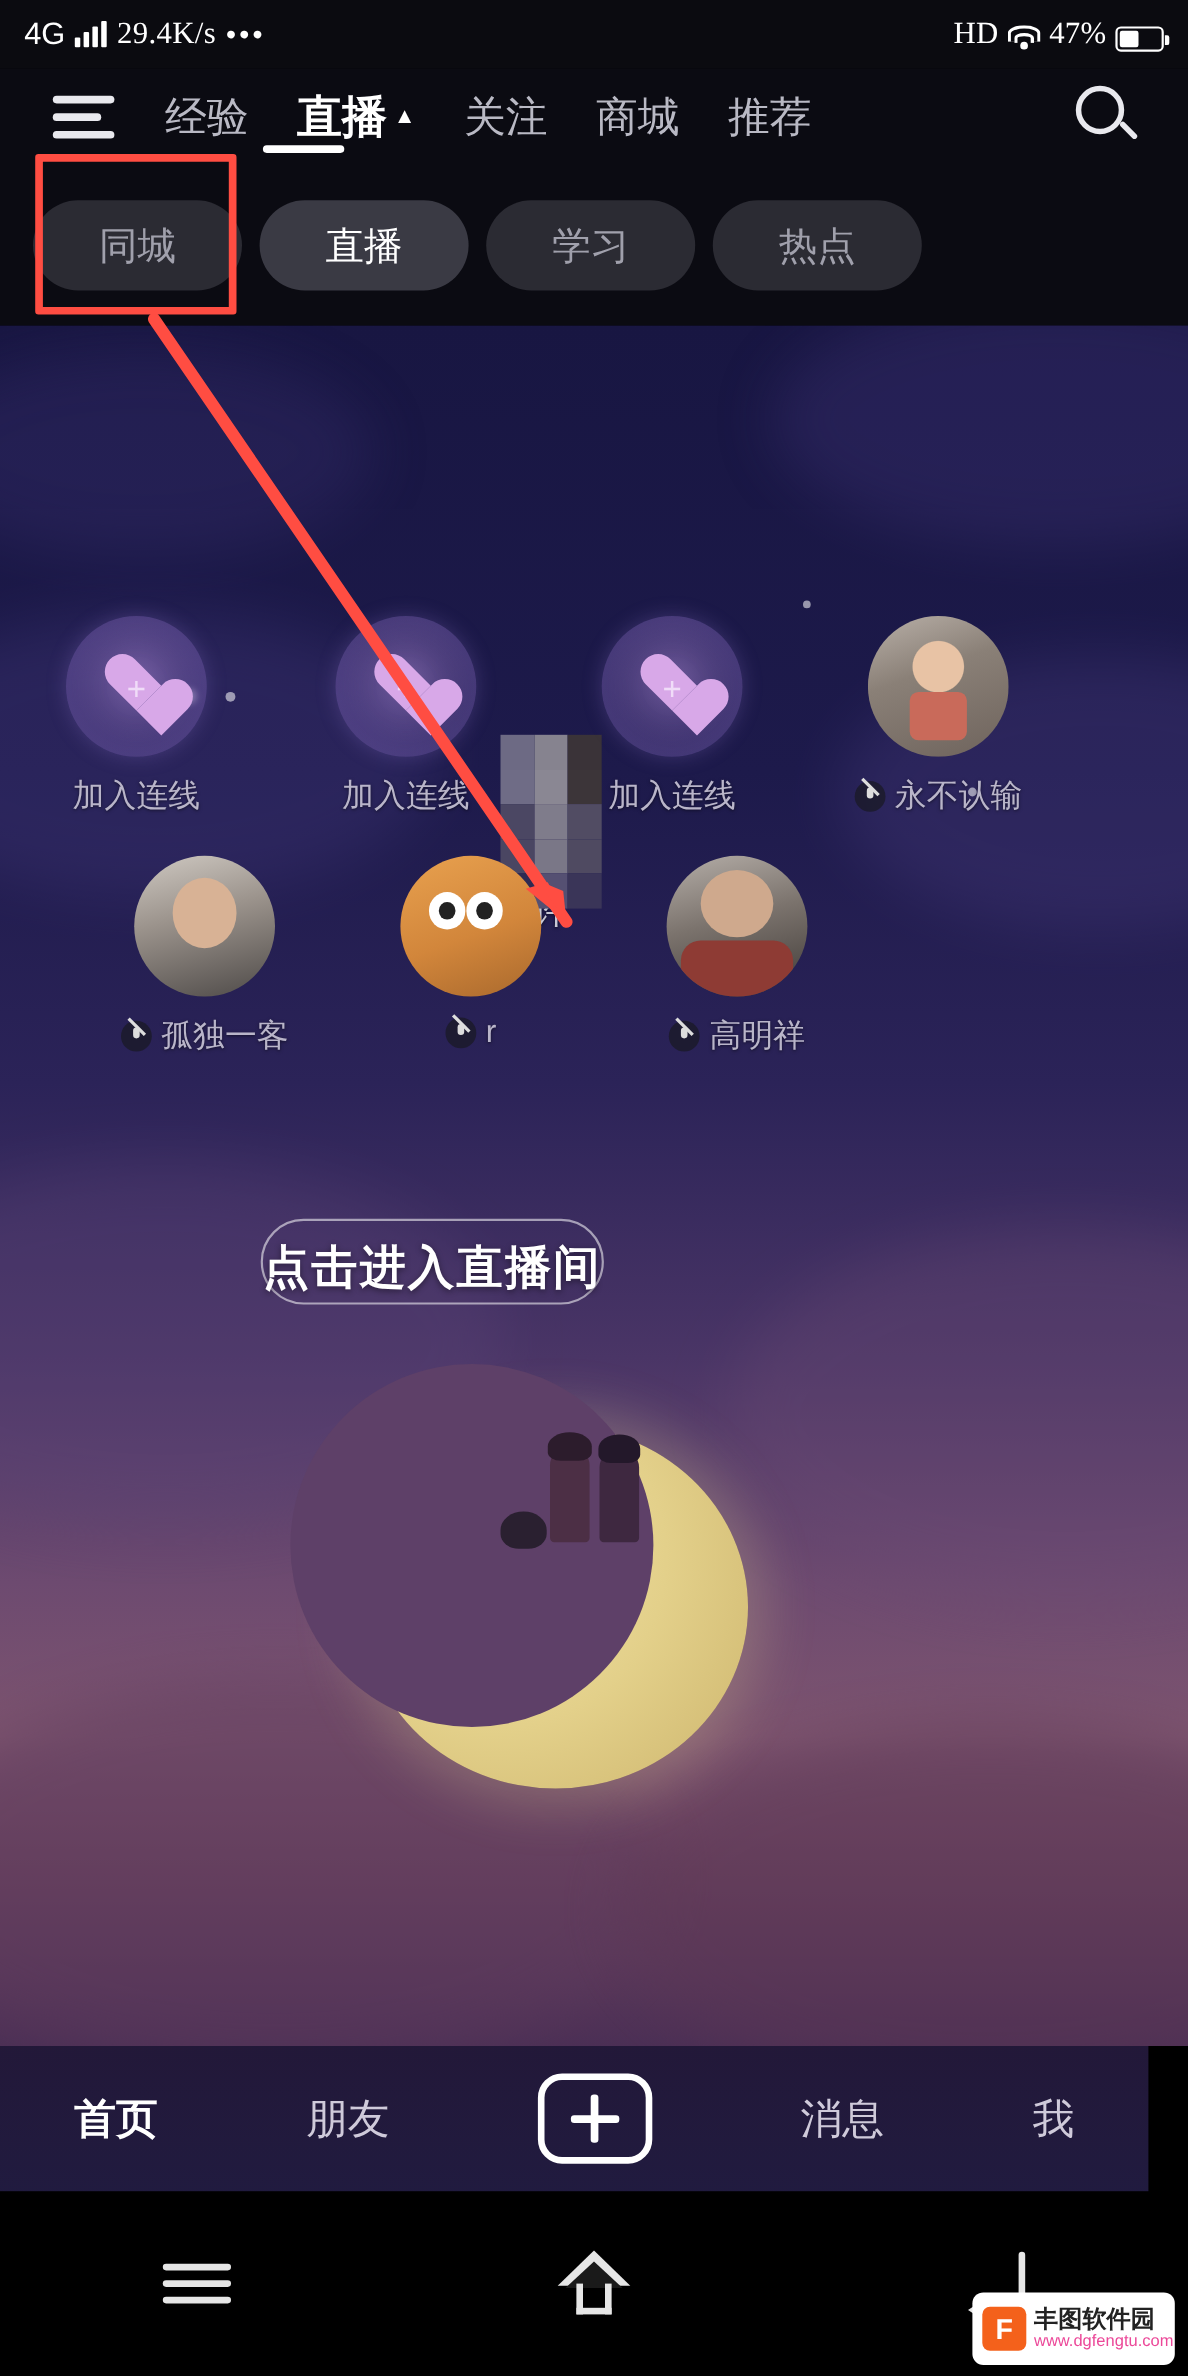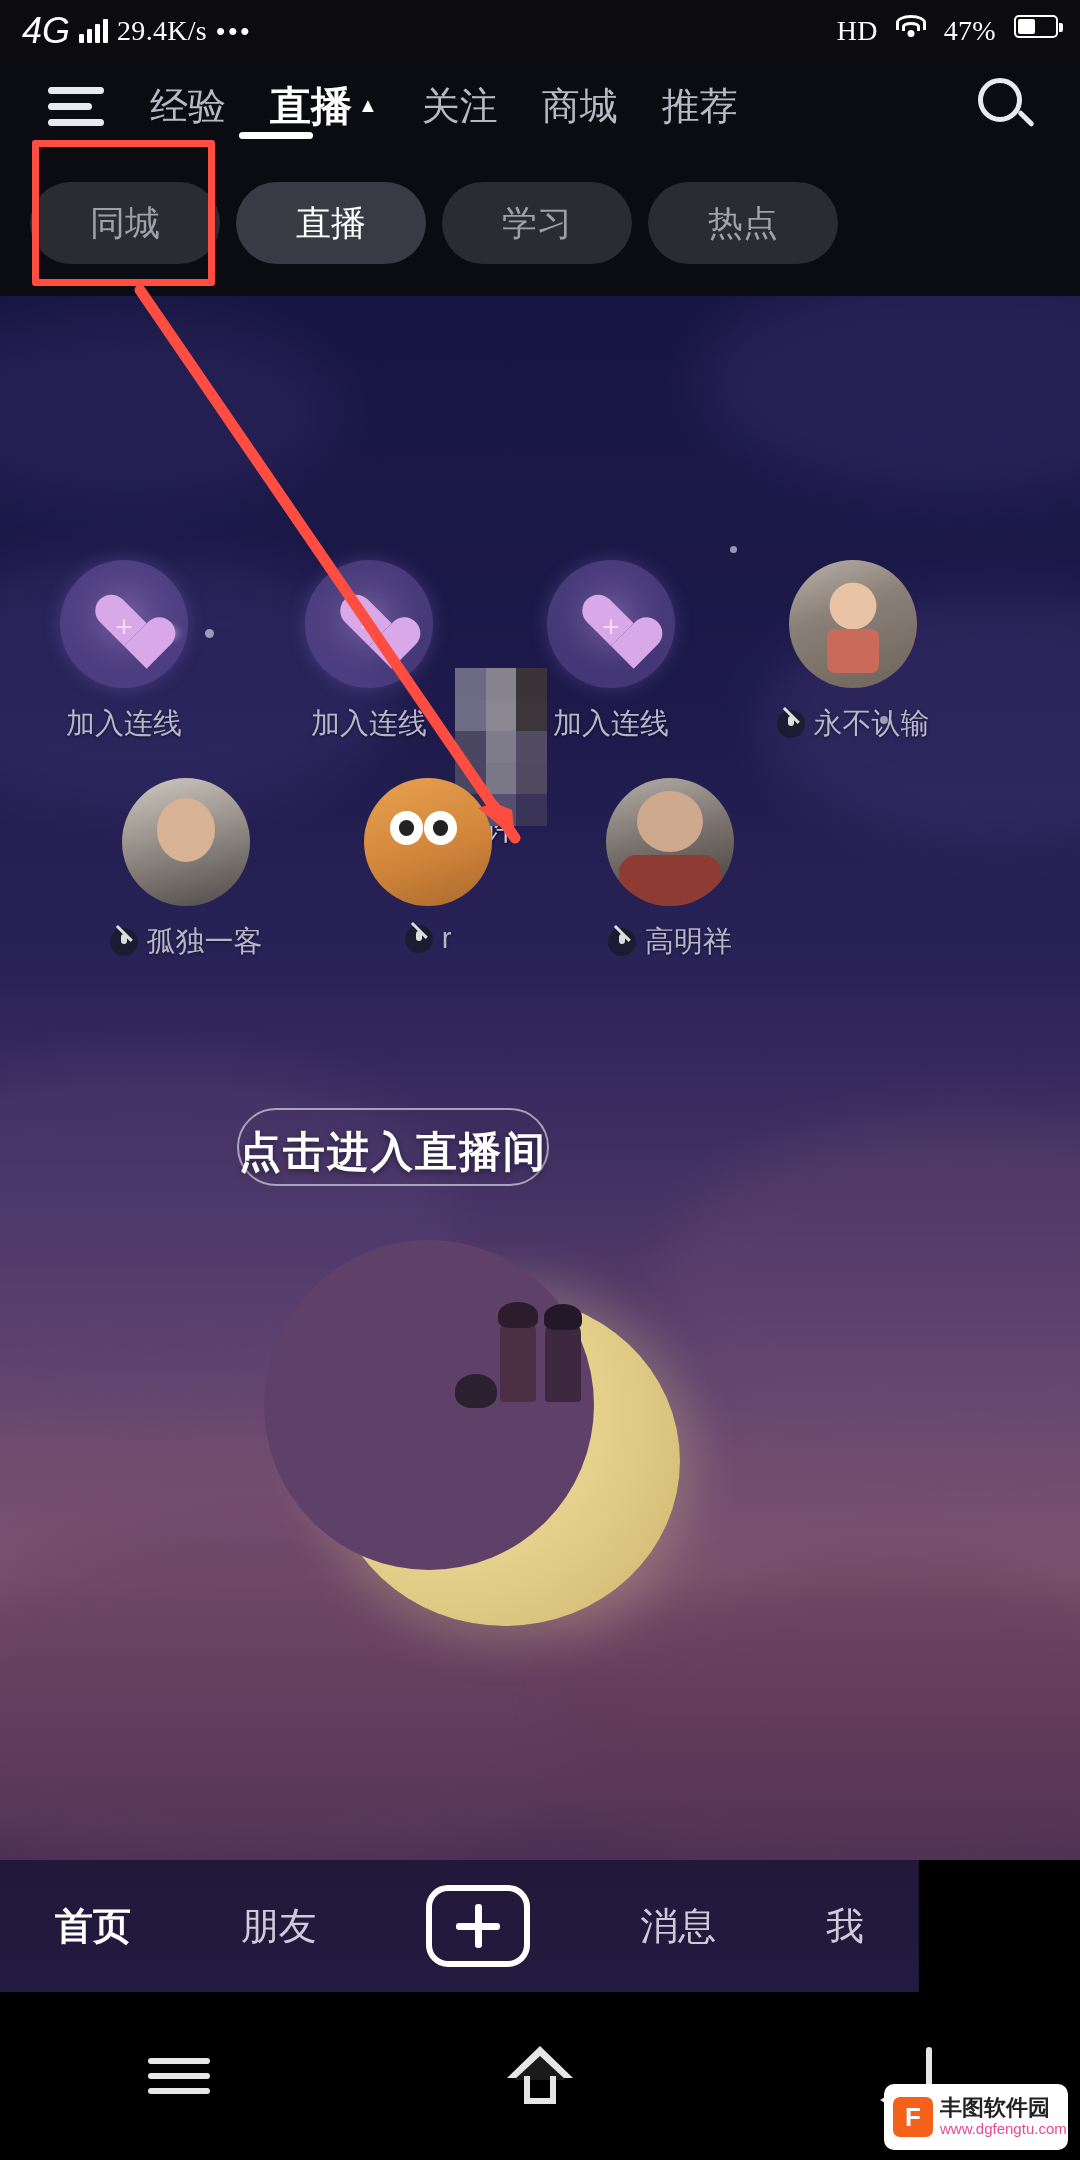--- a/index.html
+++ b/index.html
@@ -10,23 +10,23 @@
   }
   .phone { position:absolute; inset:0; width:1080px; height:2160px; }
 
   
   .statusbar{
     position:absolute; left:0; top:0; width:1080px; height:62px;
     background:#0b0b10; color:#fff; display:flex; align-items:center;
   }
   .sb-left{ position:absolute; left:22px; display:flex; align-items:center; gap:9px;}
   .sb-center{ position:absolute; left:0; width:1080px; text-align:center; font-size:30px; letter-spacing:.5px;}
-  .sb-right{ position:absolute; right:22px; display:flex; align-items:flex-start; gap:18px;}
+  .sb-right{ position:absolute; right:22px; display:flex; align-items:flex-end; gap:8px;}
   .sb-txt{ font-size:28px; letter-spacing:.3px;font-family:Liberation Serif, serif;}
-  .sb-4g{ font-size:36px;font-style:italic;}
+  .sb-4g{ font-size:28px;}
   .bars{ display:flex; align-items:flex-end; gap:3px; height:24px;}
   .bars i{ width:5px; background:#fff; border-radius:1px; display:block;}
   .bars i:nth-child(1){height:9px}.bars i:nth-child(2){height:14px}
   .bars i:nth-child(3){height:19px}.bars i:nth-child(4){height:24px}
   .dots{ letter-spacing:3px; font-size:26px; }
   .wifi{ position:relative; width:30px; height:24px;}
   .wifi span{ position:absolute; left:50%; transform:translateX(-50%); border:3px solid #fff;
               border-bottom:none; border-radius:50% 50% 0 0;}
   .wifi span:nth-child(1){ width:30px;height:15px; top:0;}
   .wifi span:nth-child(2){ width:18px;height:9px; top:7px;}
@@ -149,21 +149,21 @@
   .moon{ position:absolute; left:330px; top:1000px; width:350px; height:330px; z-index:3;}
   .moon-c{ position:absolute; inset:0; border-radius:50%;
      background:radial-gradient(circle at 34% 36%, #f2e4a8 0%, #e3d08a 50%, #cdb56d 100%);
      box-shadow:0 0 46px 16px rgba(240,226,160,.22);}
   .moon-cut{ position:absolute; left:-66px; top:-56px; width:330px; height:330px; border-radius:50%;
      background:#5e4068;}
   .couple{ position:absolute; z-index:5;}
 
   
   .tabbar{
-    position:absolute; left:0; top:1860px; width:919px; height:132px; z-index:30;
+    position:absolute; left:0; top:1860px; width:1044px; height:132px; z-index:30;
     background:linear-gradient(180deg, rgba(40,28,66,.86) 0%, rgba(34,28,66,.96) 100%);
     display:flex; align-items:center; justify-content:space-around;
   }
   .tab{ font-size:38px; color:#cfcada; text-align:center;}
   .tab.on{ color:#fff; font-weight:bold;}
   .plusbtn{ width:104px; height:82px; border:6px solid #fff; border-radius:22px;
             display:flex; align-items:center; justify-content:center; position:relative;}
   .plusbtn::before,.plusbtn::after{ content:""; position:absolute; background:#fff; border-radius:3px;}
   .plusbtn::before{ width:44px; height:7px;}
   .plusbtn::after{ width:7px; height:44px;}

